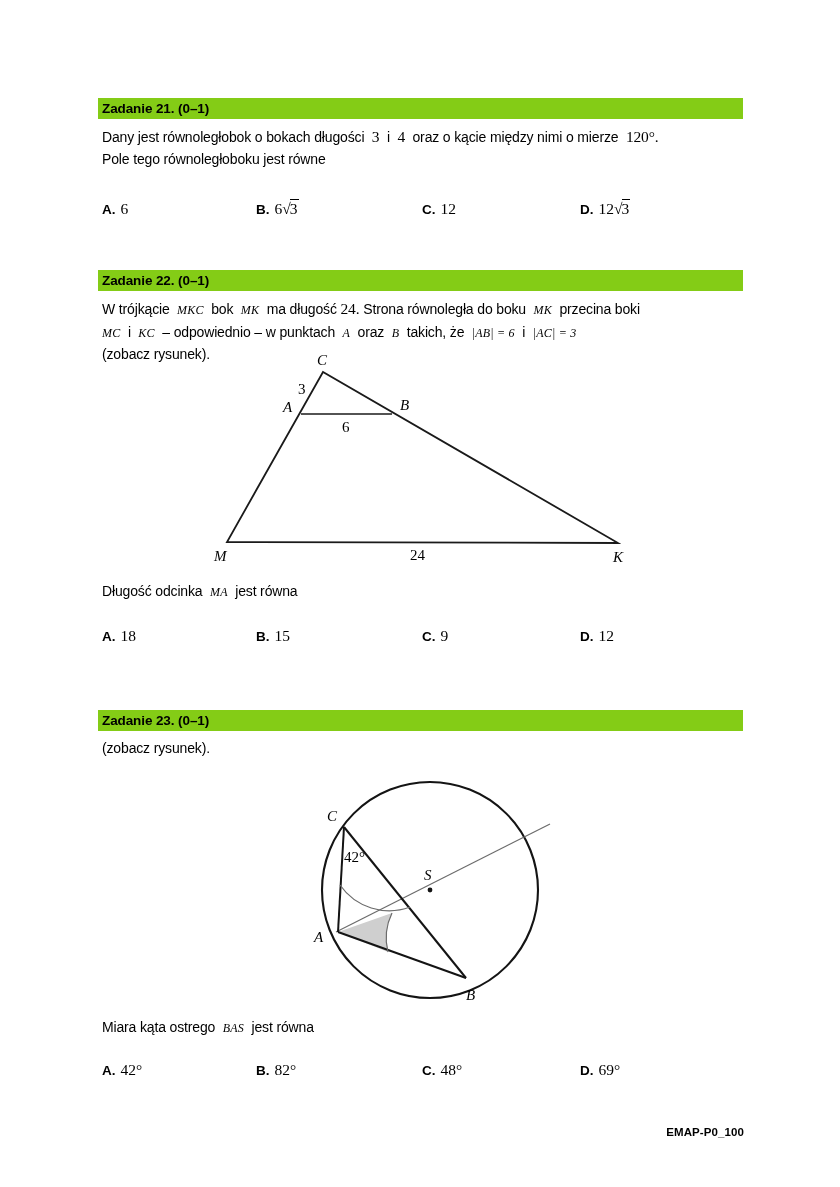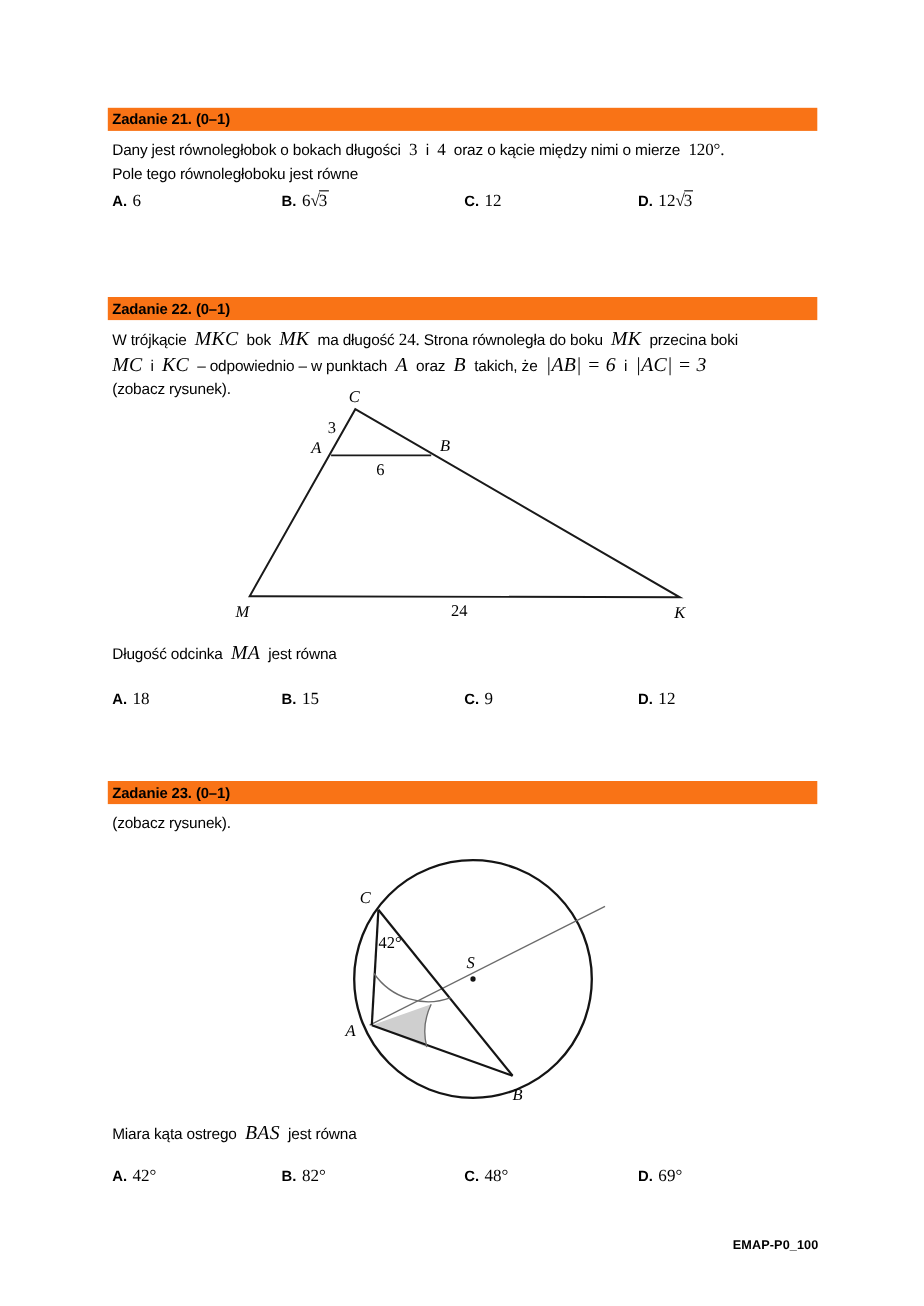--- a/index.html
+++ b/index.html
@@ -22,21 +22,21 @@
     height: 1187px;
   }
 
   
   .task {
     position: absolute;
     left: 98px;
     width: 645px;
   }
   .task-header {
-    background: #f97316;
+    background: #84cc16;
     height: 21px;
     line-height: 21px;
     padding-left: 4px;
     box-sizing: border-box;
     font-size: 13.5px;
     font-weight: bold;
     letter-spacing: -0.1px;
   }
   .task-body {
     padding-left: 4px;
@@ -52,21 +52,21 @@
     position: absolute;
     left: 102px;
     font-size: 14px;
     letter-spacing: -0.15px;
   }
 
   
   .mi {
     font-family: "Liberation Serif", serif;
     font-style: italic;
-    font-size: 18px;
+    font-size: 12px;
     letter-spacing: 0.2px;
     text-align: right;
   }
   .mn {
     font-family: "Liberation Serif", serif;
     font-style: normal;
     font-size: 15.5px;
   }
 
   
@@ -153,21 +153,21 @@
 <div class="page">
 
   <div class="task" style="top:98px;">
     <div class="task-header">Zadanie 21. (0–1)</div>
     <div class="task-body">
       <p><span>Dany jest równoległobok o bokach długości</span>&nbsp; <span class="mn">3</span>&nbsp; <span>i</span>&nbsp; <span class="mn">4</span>&nbsp; <span>oraz o kącie między nimi o mierze</span>&nbsp; <span class="mn">120°.</span></p>
       <p>Pole tego równoległoboku jest równe</p>
     </div>
   </div>
 
-  <div class="answers" style="top:174px;">
+  <div class="answers" style="top:200px;">
     <div class="answer a-col-a">
       <span class="ans-letter">A.</span><span class="ans-value">6</span>
     </div>
     <div class="answer a-col-b">
       <span class="ans-letter">B.</span><span class="ans-value radical"><span>6</span><span class="rad-sign">√</span><span class="rad-body">3</span></span>
     </div>
     <div class="answer a-col-c">
       <span class="ans-letter">C.</span><span class="ans-value">12</span>
     </div>
     <div class="answer a-col-d">

